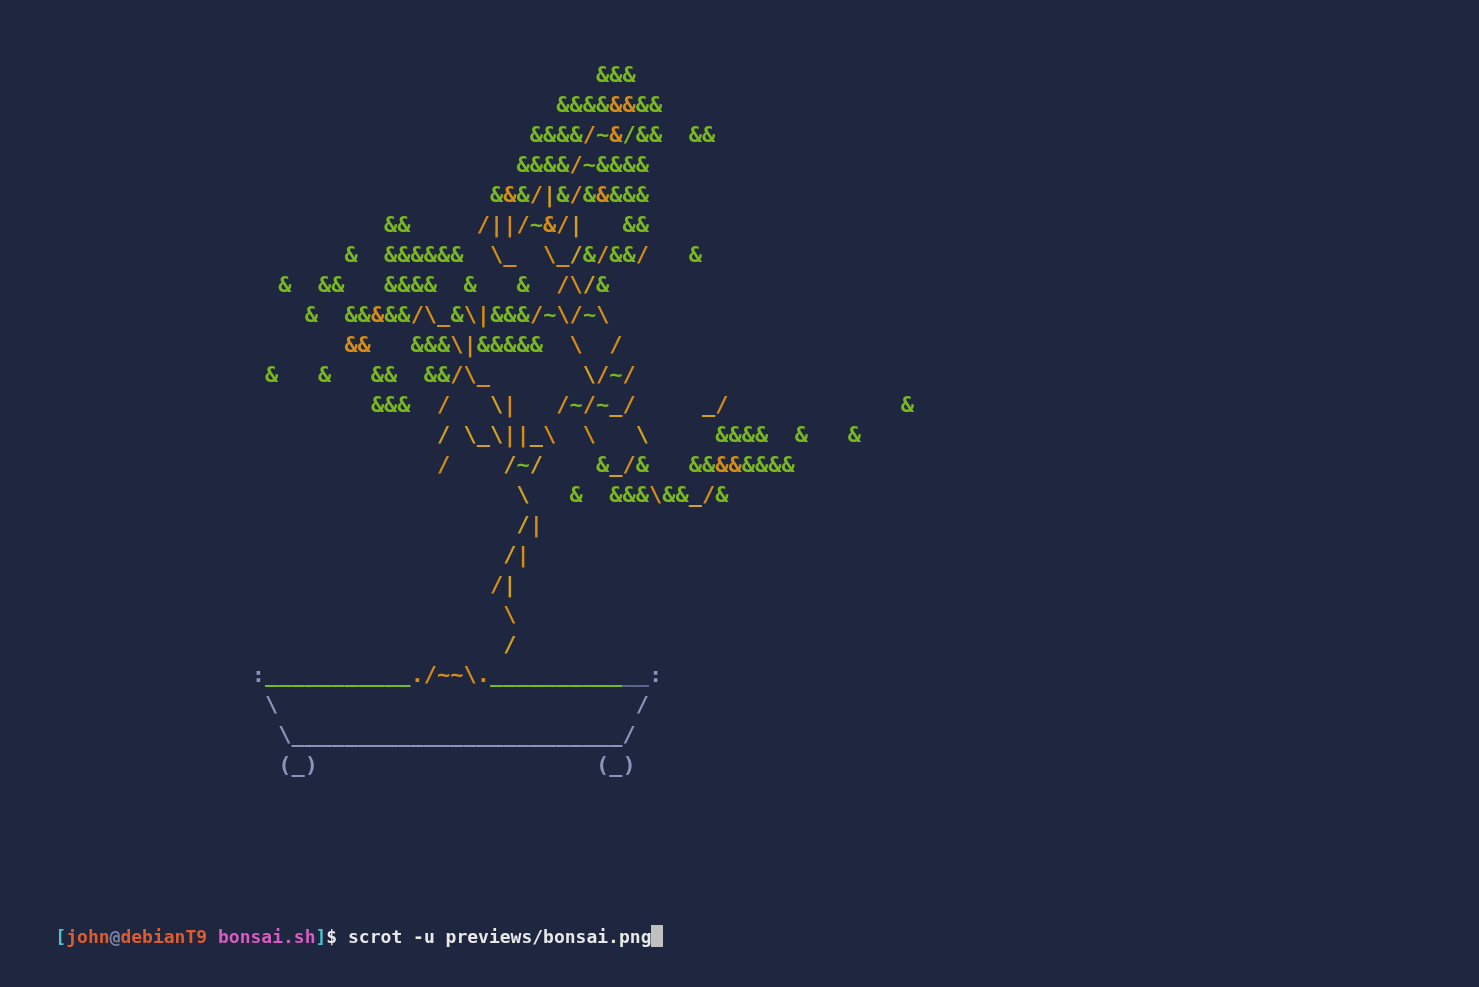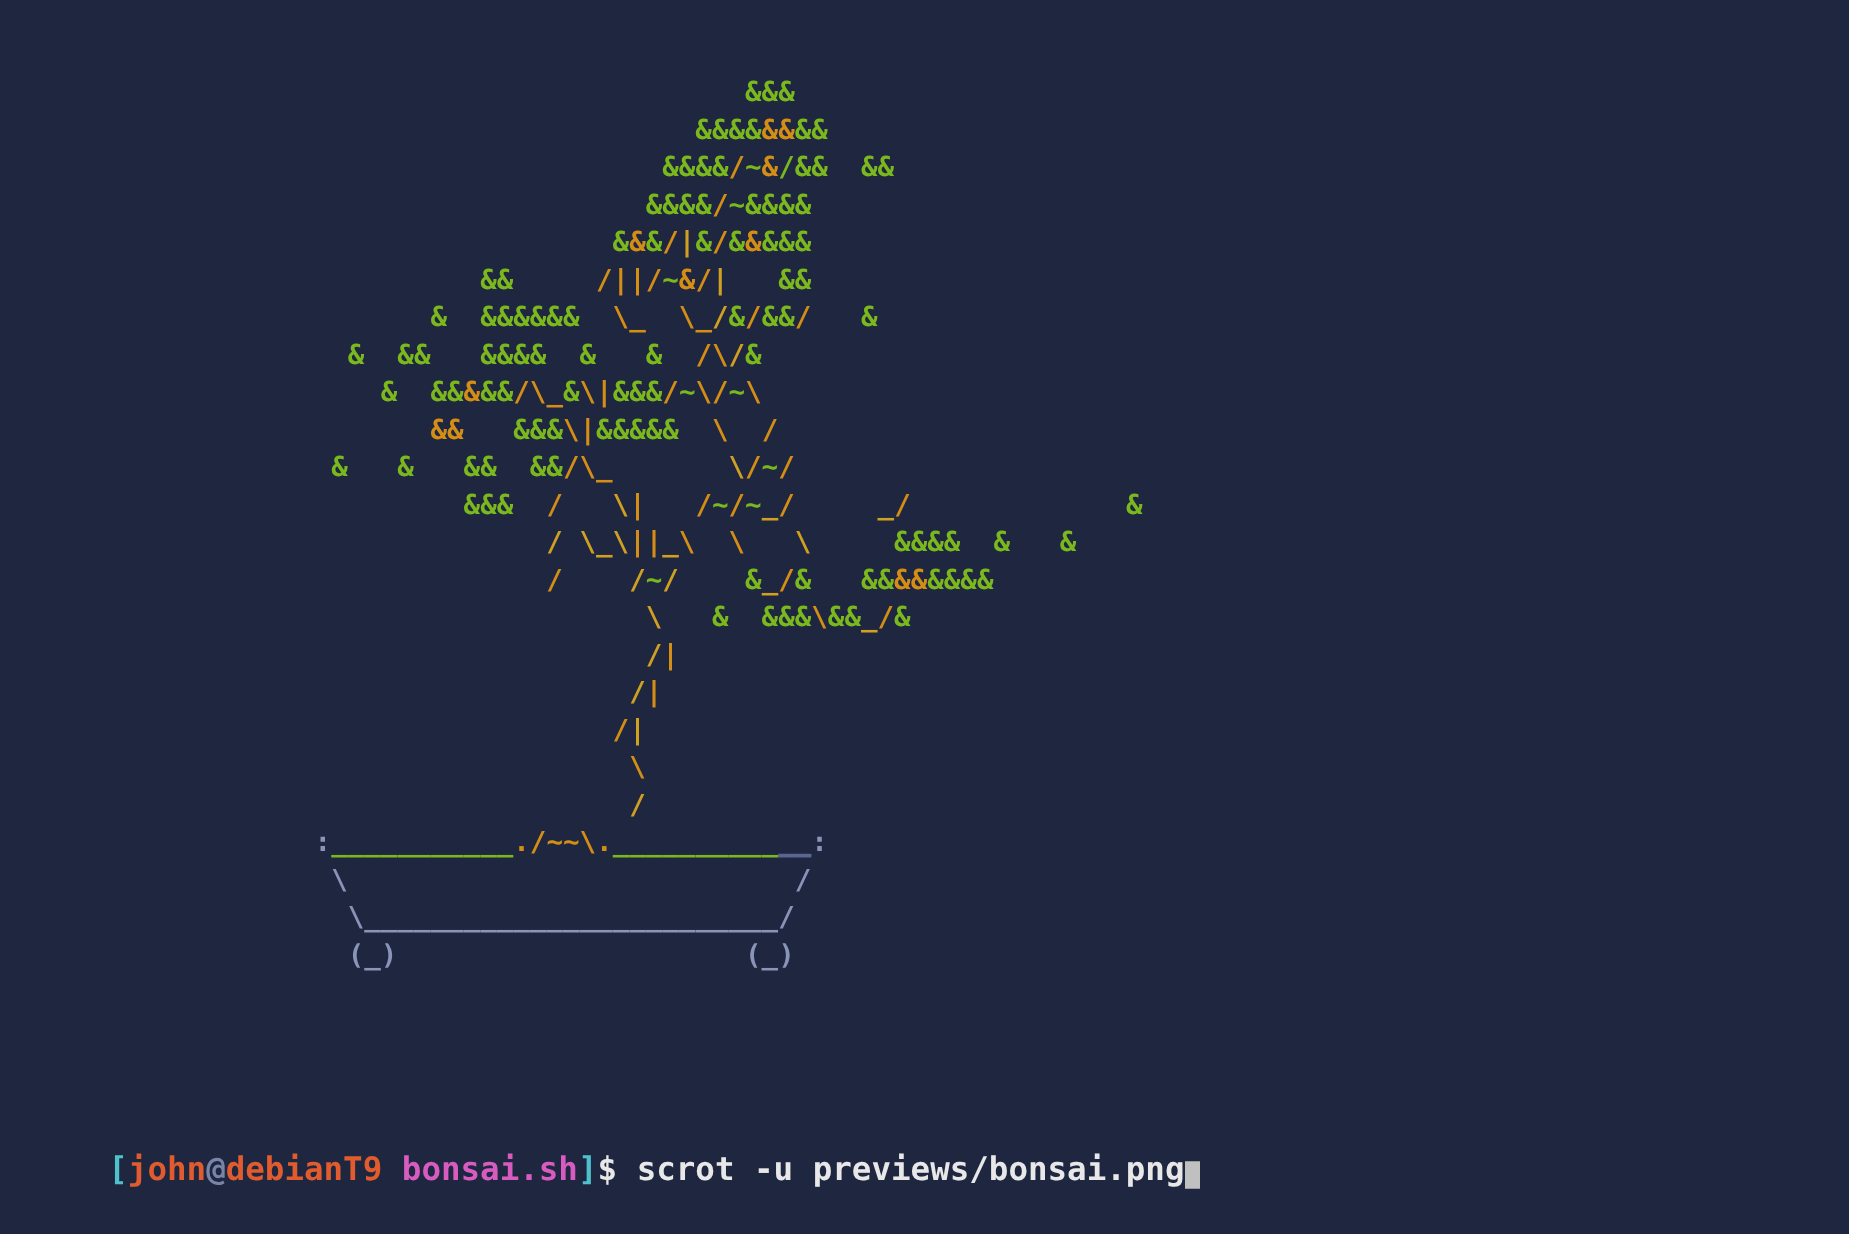--- a/index.html
+++ b/index.html
@@ -22,31 +22,31 @@
     left: 0;
     width: 100%;
     font-size: 22px;
     line-height: 30px;
     white-space: pre;
     font-weight: bold;
   }
   .prompt-line {
     position: absolute;
     bottom: 8px;
-    left: 24px;
-    font-size: 26px;
+    left: 12px;
+    font-size: 18px;
     line-height: 28px;
     white-space: pre;
     font-weight: bold;
   }
   .c-green   { color: #7ab81e; }
   .c-orange  { color: #d48e15; }
   .c-yellow  { color: #d0a020; }
   .c-pot     { color: #8a93b8; }
-  .c-pot-dk  { color: #5a6590; text-decoration: underline; }
+  .c-pot-dk  { color: #5a6590; }
   .c-grey    { color: #7a84a8; }
   .c-white   { color: #e8e8e8; }
   .c-red     { color: #e05c2e; }
   .c-magenta { color: #d85cc0; }
   .c-cyan    { color: #4fc1cc; }
   .cursor {
     display: inline-block;
     width: 12px;
     height: 22px;
     background: #c0c0c0;

